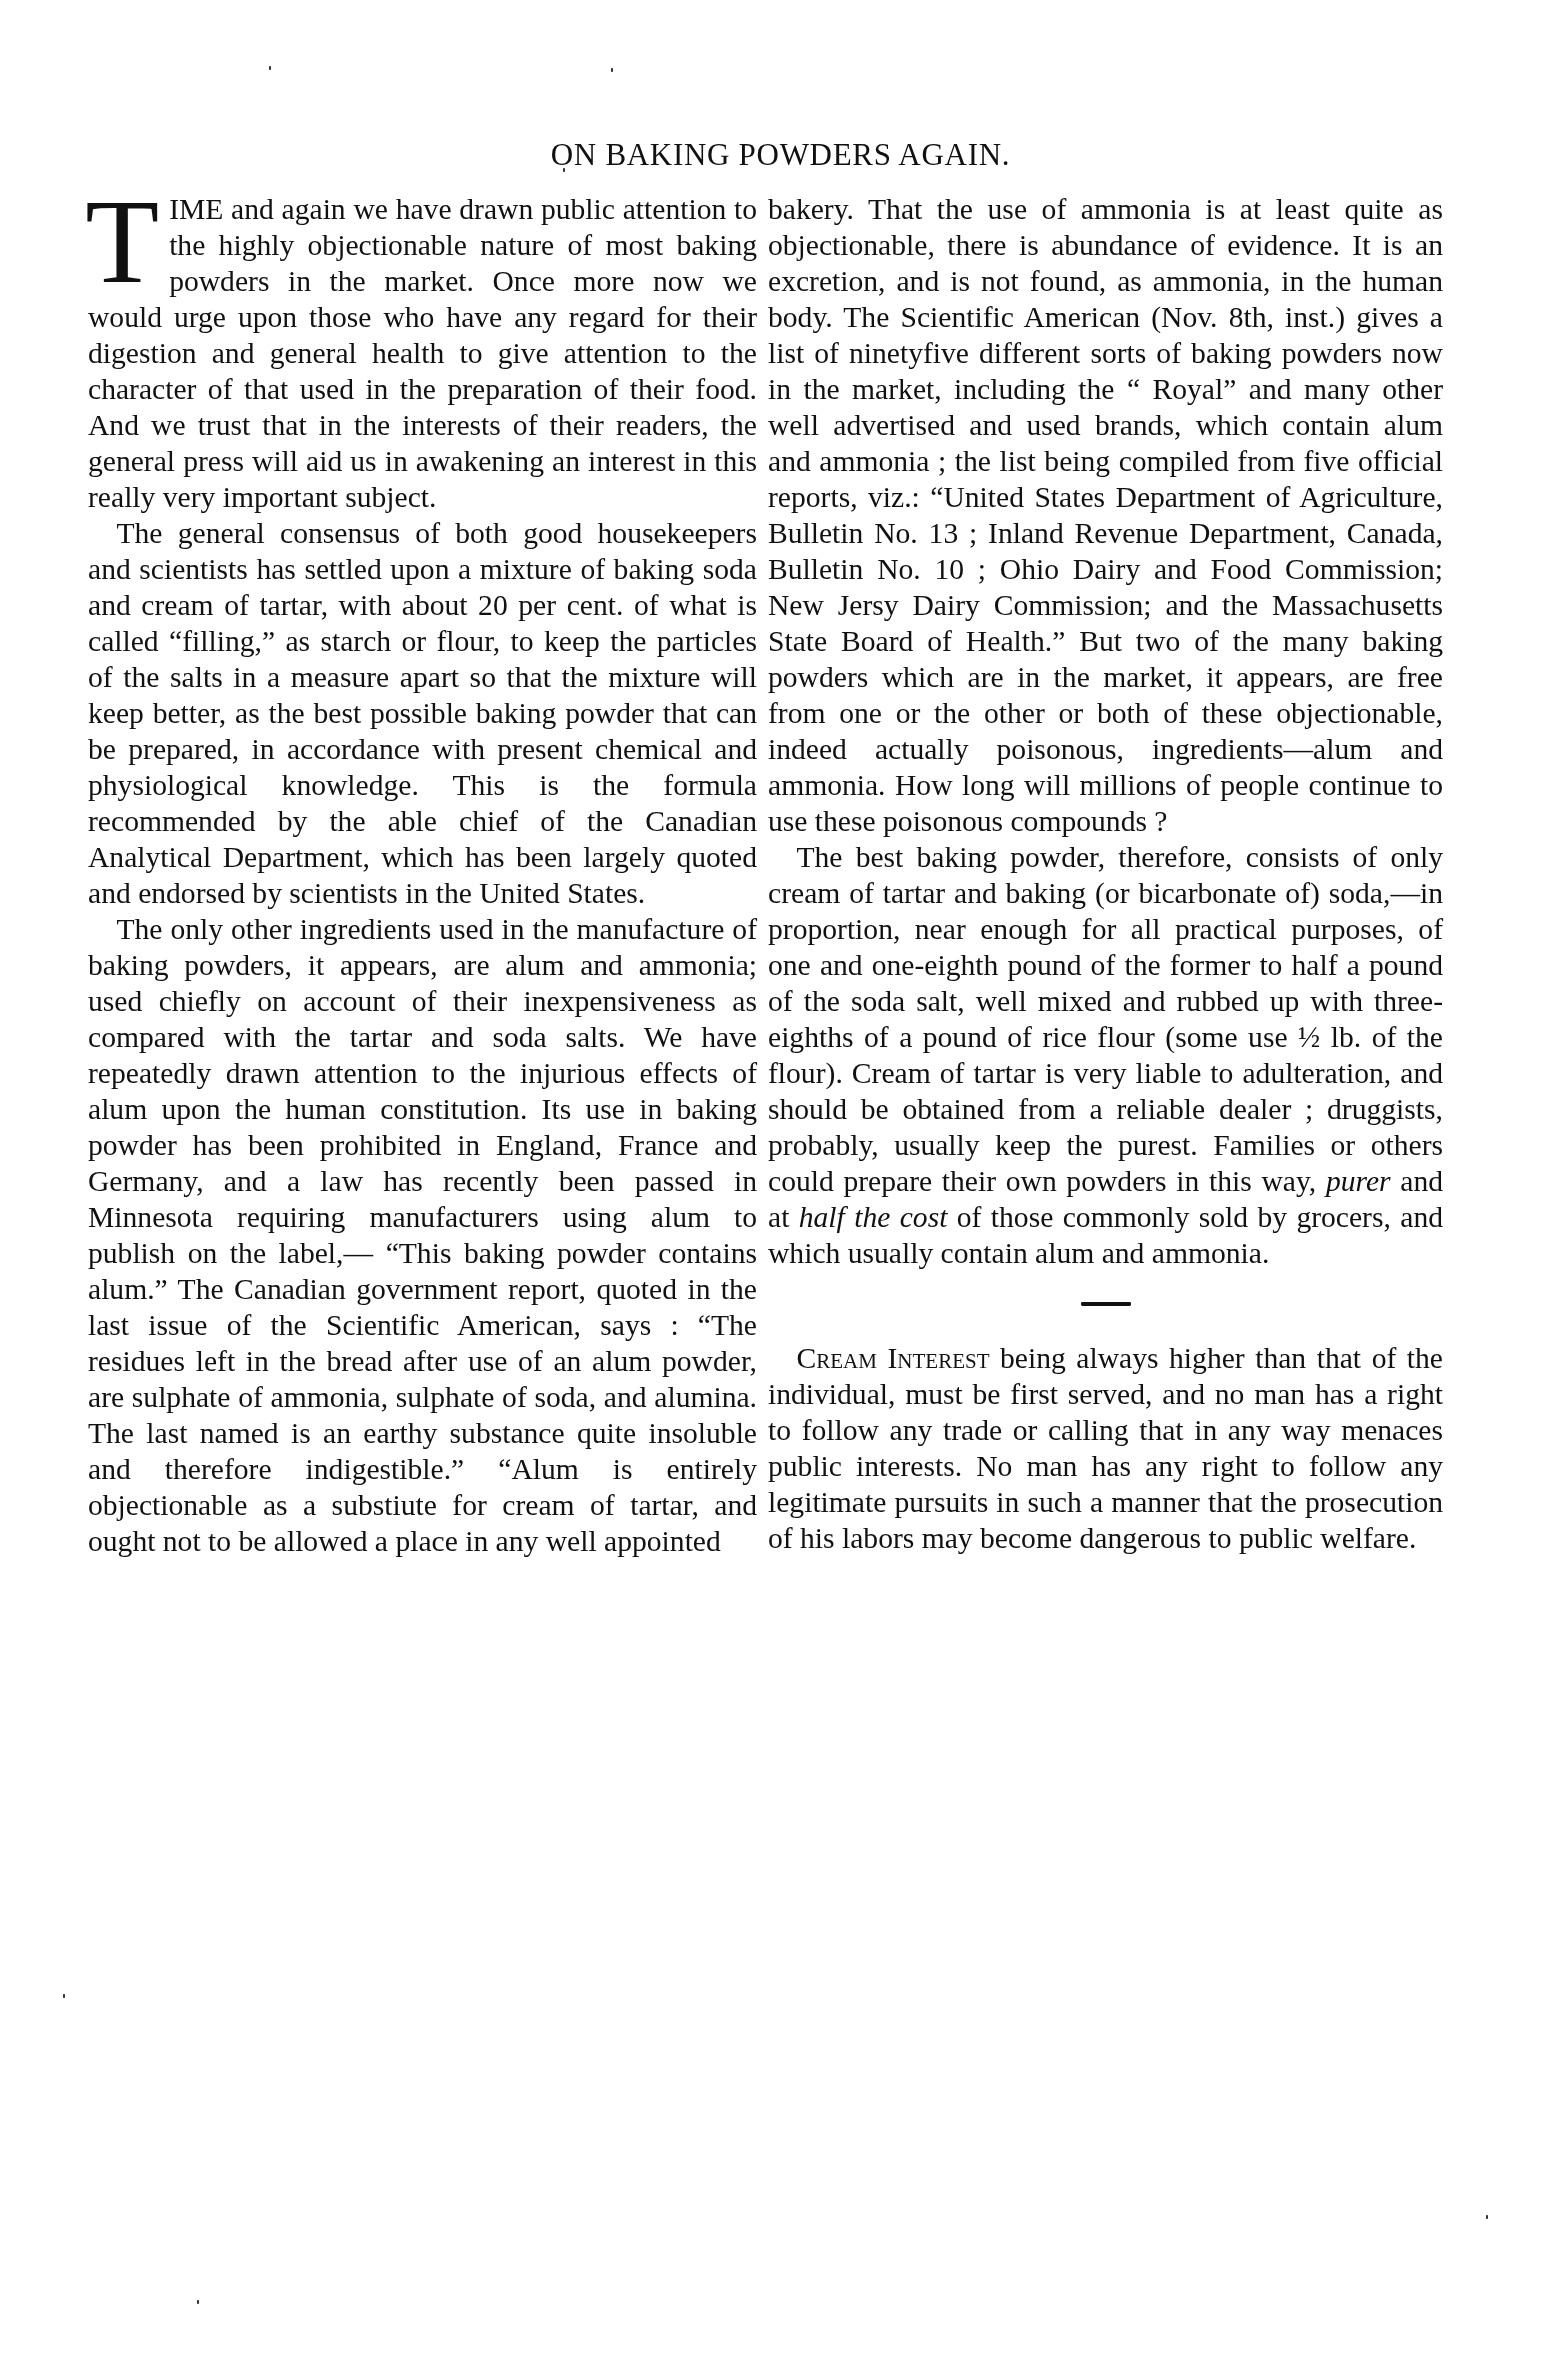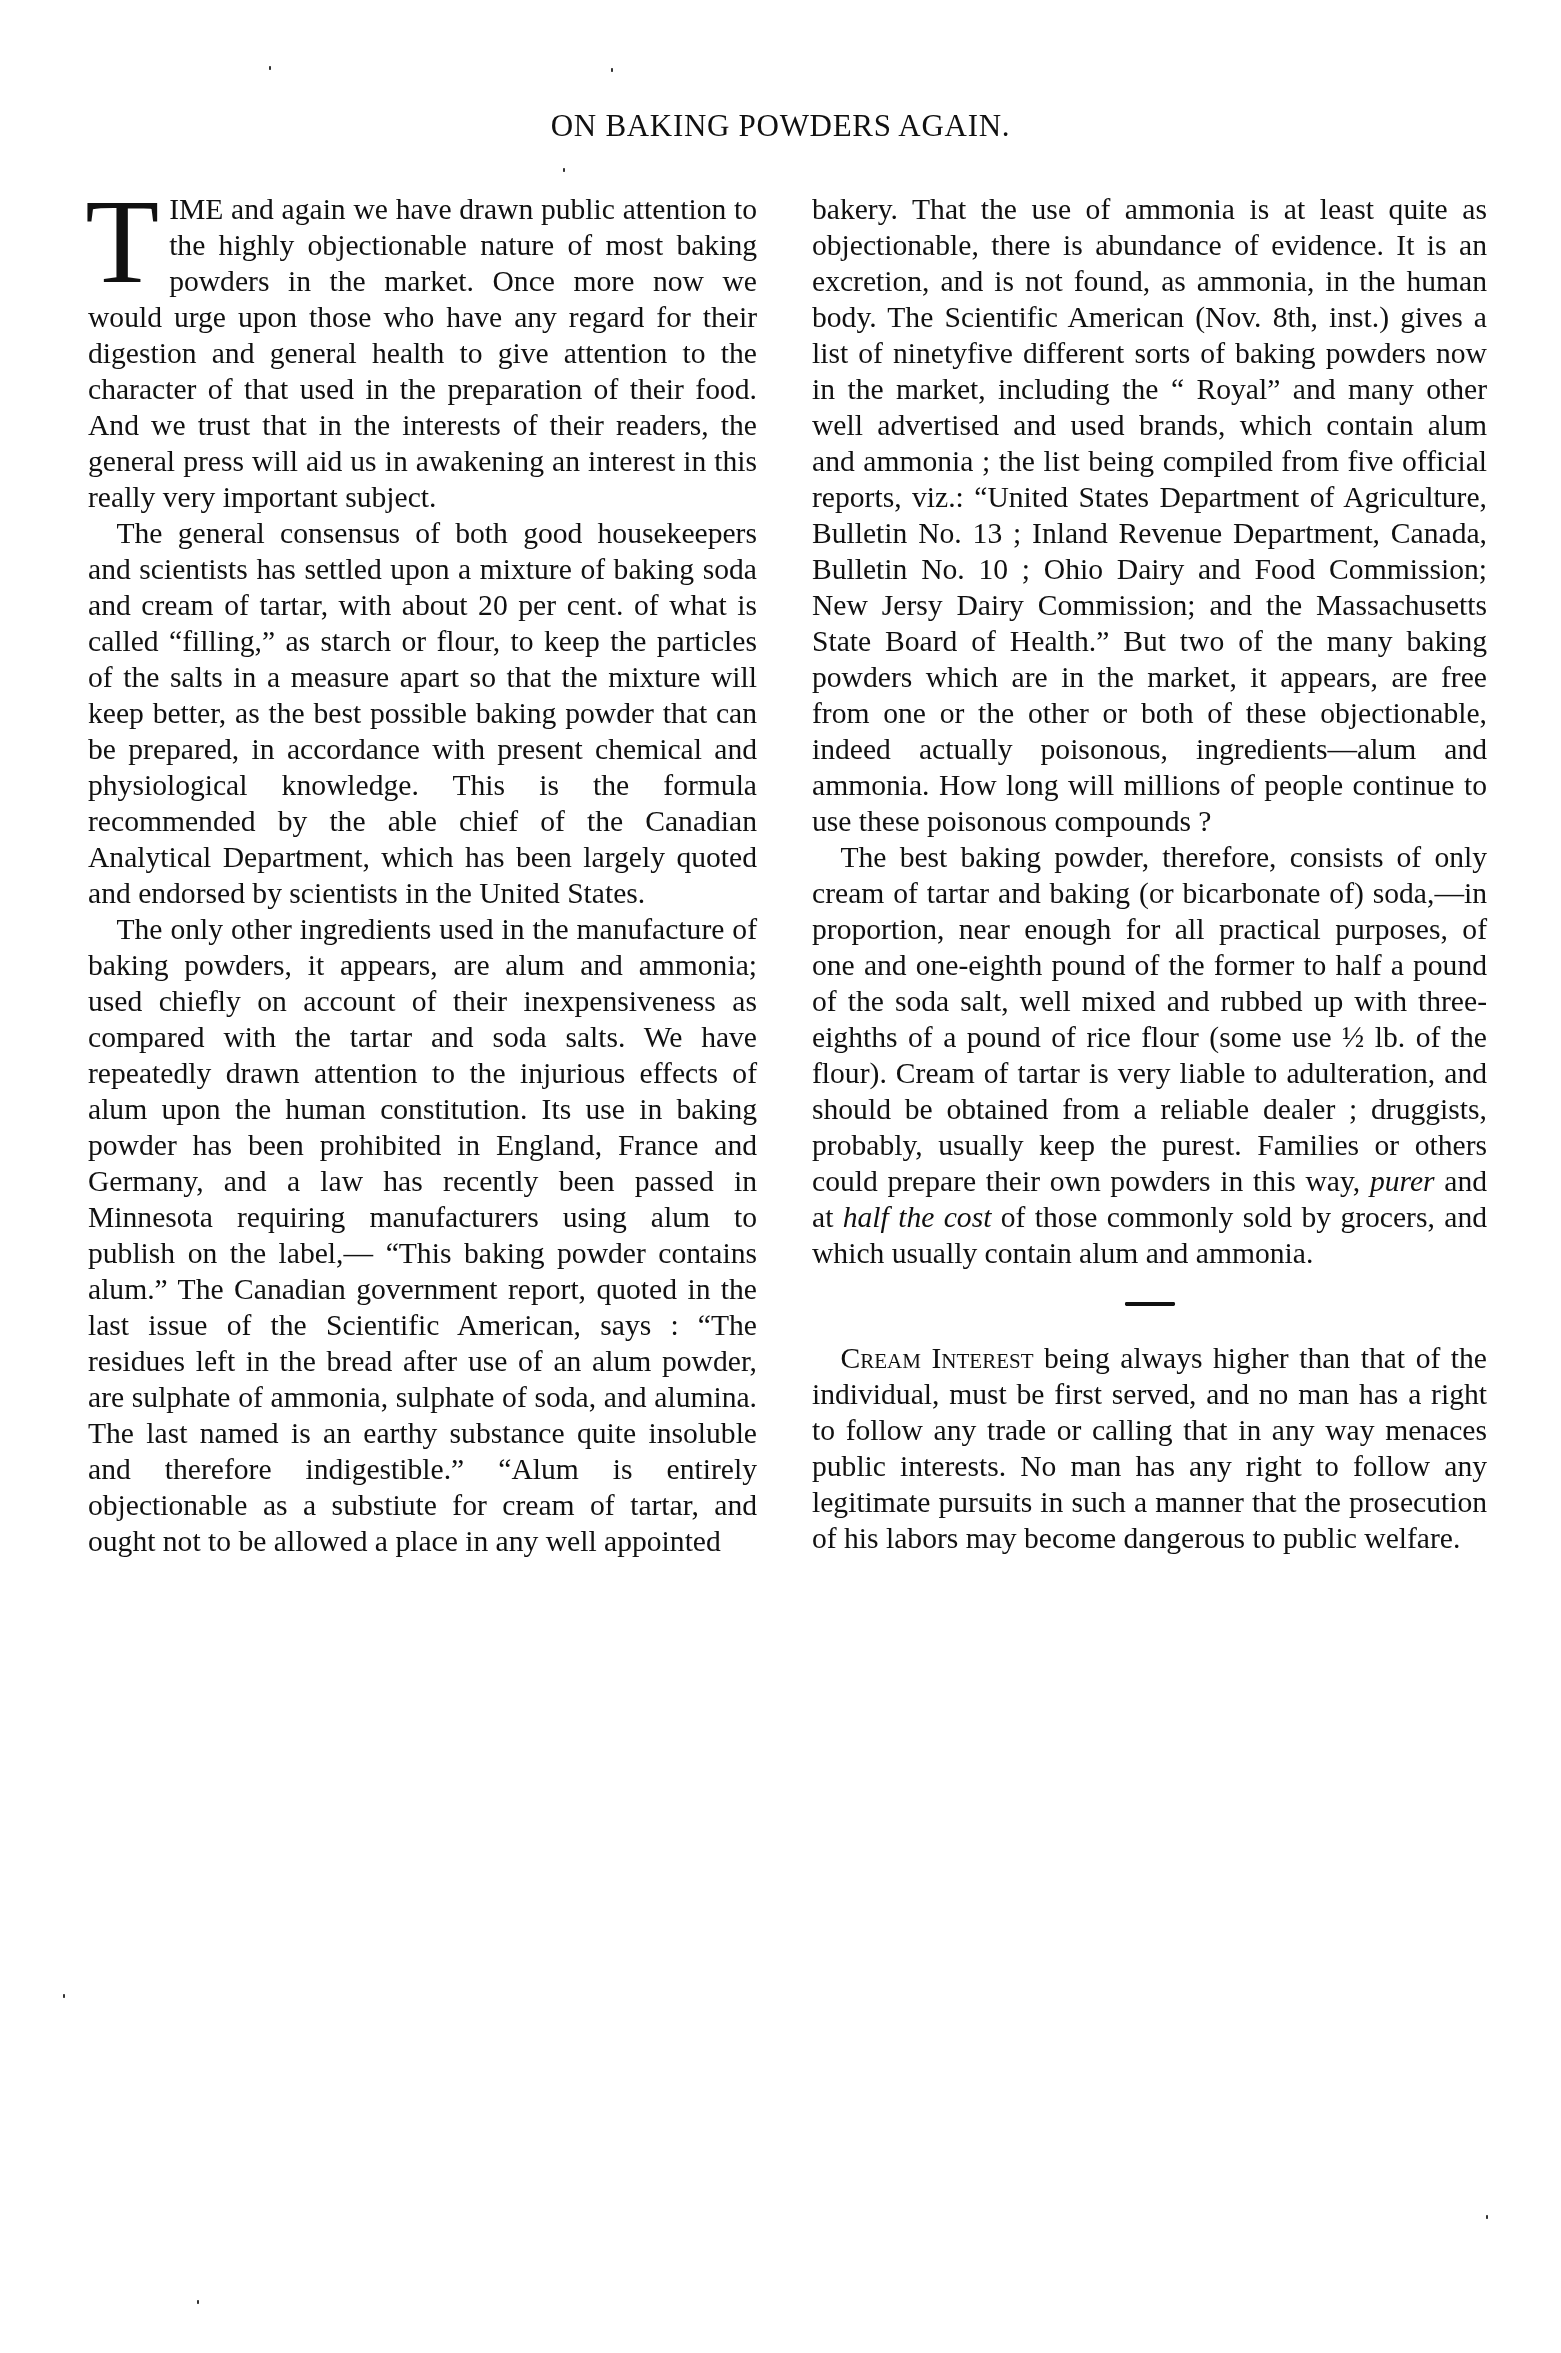--- a/index.html
+++ b/index.html
@@ -10,40 +10,40 @@
     body {
       width: 1561px;
       height: 2354px;
       position: relative;
       overflow: hidden;
       font-family: "Liberation Serif", "DejaVu Serif", serif;
       color: #111111;
     }
     .page-title {
       position: absolute;
-      top: 108px;
+      top: 137px;
       left: 0;
       width: 1561px;
       text-align: center;
       font-size: 31px;
       letter-spacing: 0.7px;
       font-weight: normal;
       margin: 0;
     }
     .column {
       position: absolute;
       top: 191px;
       width: 669px;
       font-size: 29.6px;
       line-height: 36px;
       text-align: justify;
       hyphens: manual;
     }
     .col-left { left: 88px; }
-    .col-right { left: 812px; width: 675px; }
+    .col-right { left: 768px; width: 675px; }
     .para {
       margin: 0;
       text-indent: 28.5px;
     }
     .para.first { text-indent: 0; }
     .dropcap {
       float: left;
       font-size: 121px;
       line-height: 93px;
       margin: 4.3px 10px 0 -2.8px;

